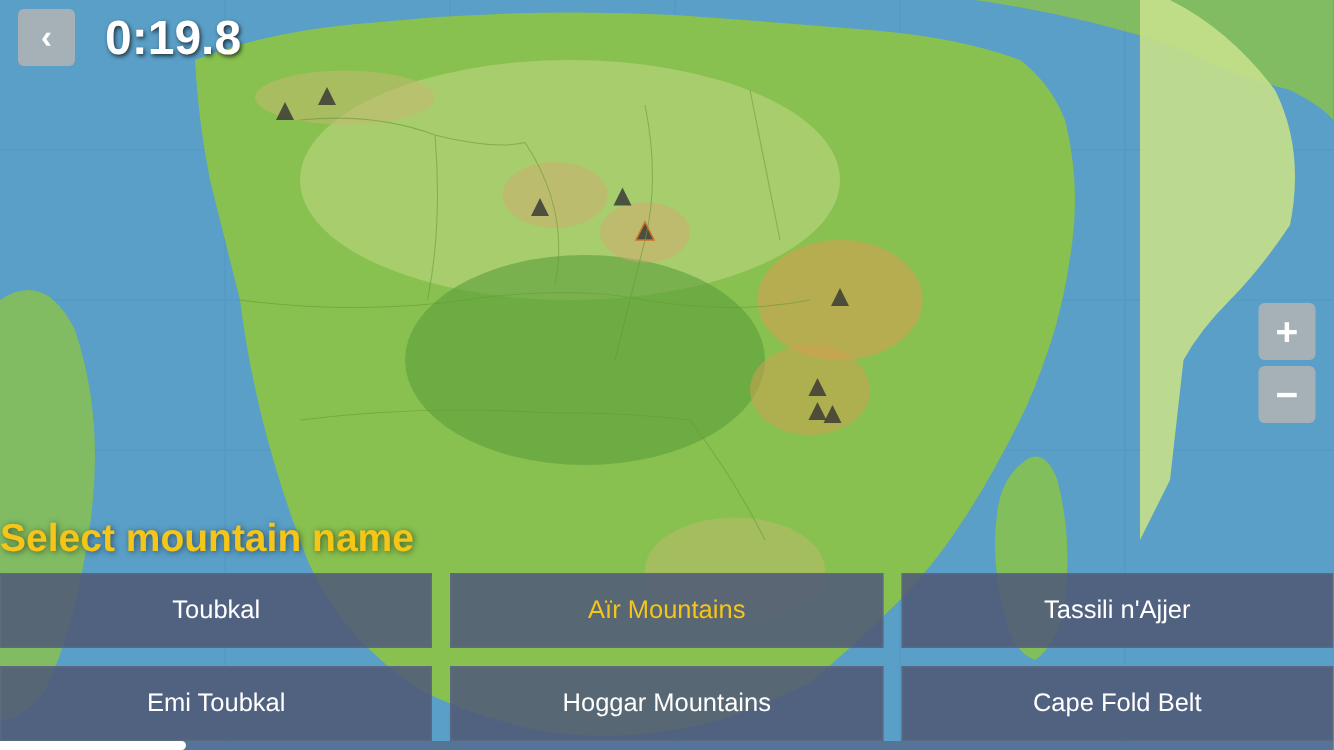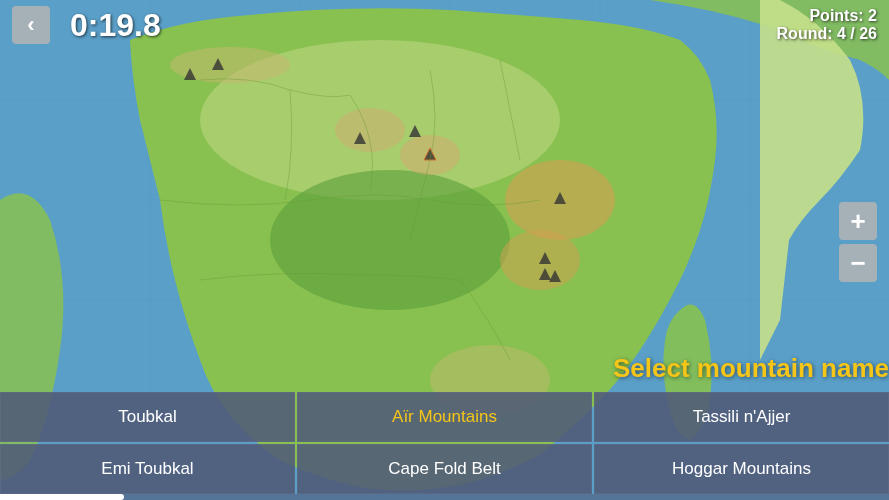--- a/index.html
+++ b/index.html
@@ -99,33 +99,33 @@
     
     #bottom-panel {
       position: absolute;
       bottom: 0; left: 0; right: 0;
       background: rgba(30, 30, 60, 0.0);
       z-index: 10;
       padding: 6px 0 0 0;
     }
 
     #question-text {
-      text-align: right;
+      text-align: left;
       color: #f5c518;
       font-size: 26px;
       font-weight: bold;
       margin-bottom: 8px;
       text-shadow: 1px 1px 4px rgba(0,0,0,0.5);
     }
 
     #answer-grid {
       display: grid;
       grid-template-columns: 1fr 1fr 1fr;
       grid-template-rows: 1fr 1fr;
-      gap: 2px;
+      gap: 12px;
       width: 100%;
     }
 
     .answer-btn {
       background: rgba(80, 90, 120, 0.88);
       border: 1px solid rgba(100, 110, 140, 0.5);
       color: white;
       font-size: 17px;
       padding: 14px 8px;
       cursor: pointer;
@@ -227,41 +227,37 @@
     </g>
   </svg>
 
   <div id="top-bar">
     <div style="display:flex; align-items:center; gap:10px;">
       <button id="back-btn">
         <span style="font-size:22px; font-weight:bold;">‹</span>
       </button>
       <span id="timer">0:19.8</span>
     </div>
-    <div id="score-area">
-      <div>Points: 2</div>
-      <div>Round: 4 / 26</div>
-    </div>
   </div>
 
   <div id="zoom-controls">
     <button class="zoom-btn">+</button>
     <button class="zoom-btn">−</button>
   </div>
 
   <div id="bottom-panel">
     <div id="question-text">Select mountain name</div>
     <div id="answer-grid">
 
       <button class="answer-btn">Toubkal</button>
       <button class="answer-btn highlighted">Aïr Mountains</button>
       <button class="answer-btn">Tassili n'Ajjer</button>
 
       <button class="answer-btn">Emi Toubkal</button>
+      <button class="answer-btn">Hoggar Mountains</button>
       <button class="answer-btn">Cape Fold Belt</button>
-      <button class="answer-btn">Hoggar Mountains</button>
     </div>
     <div id="progress-bar-container">
       <div id="progress-bar" style="width: 14%;"></div>
     </div>
   </div>
 
 </div>
 
 </body></html>

